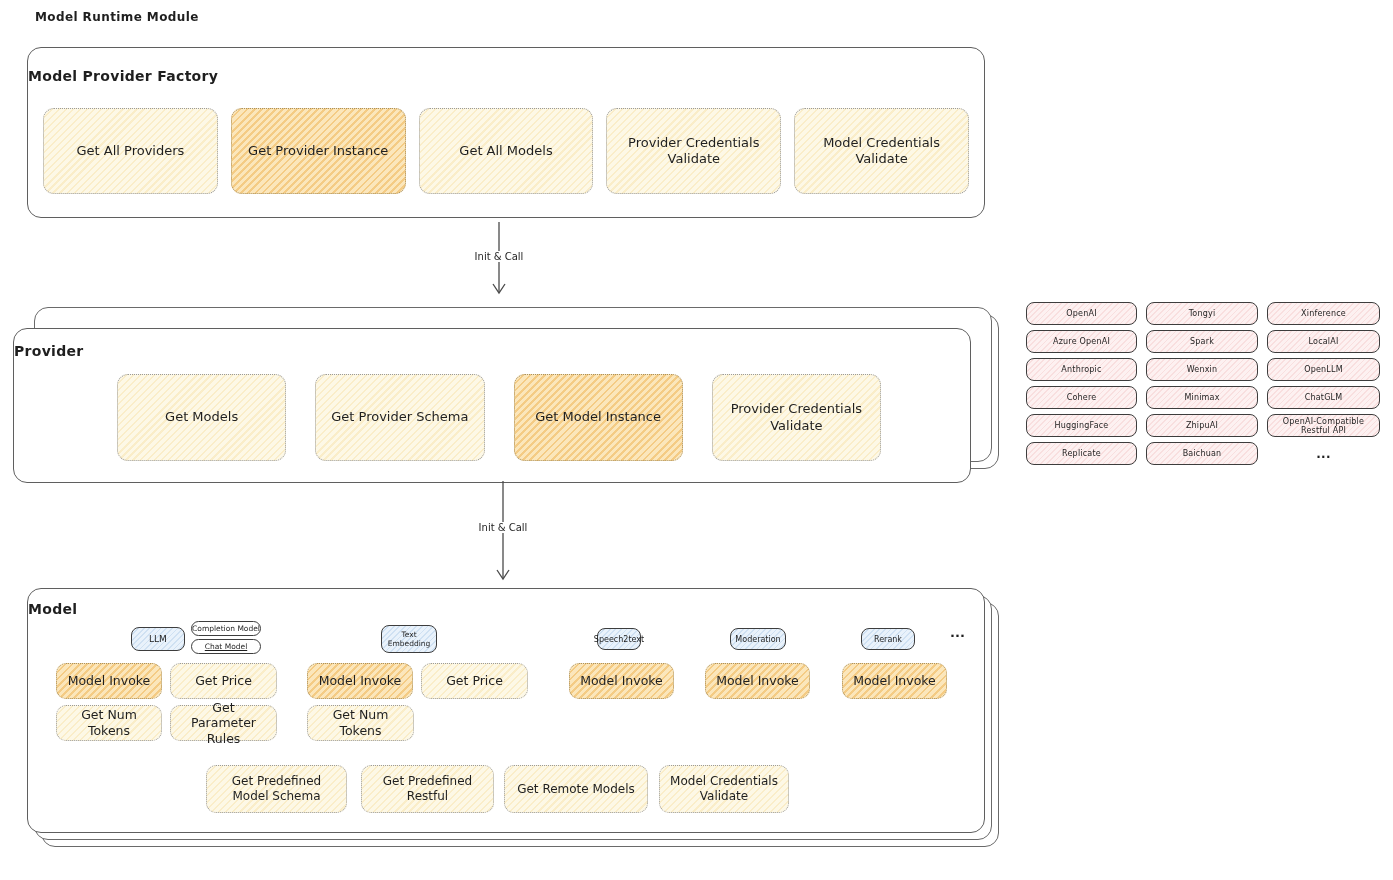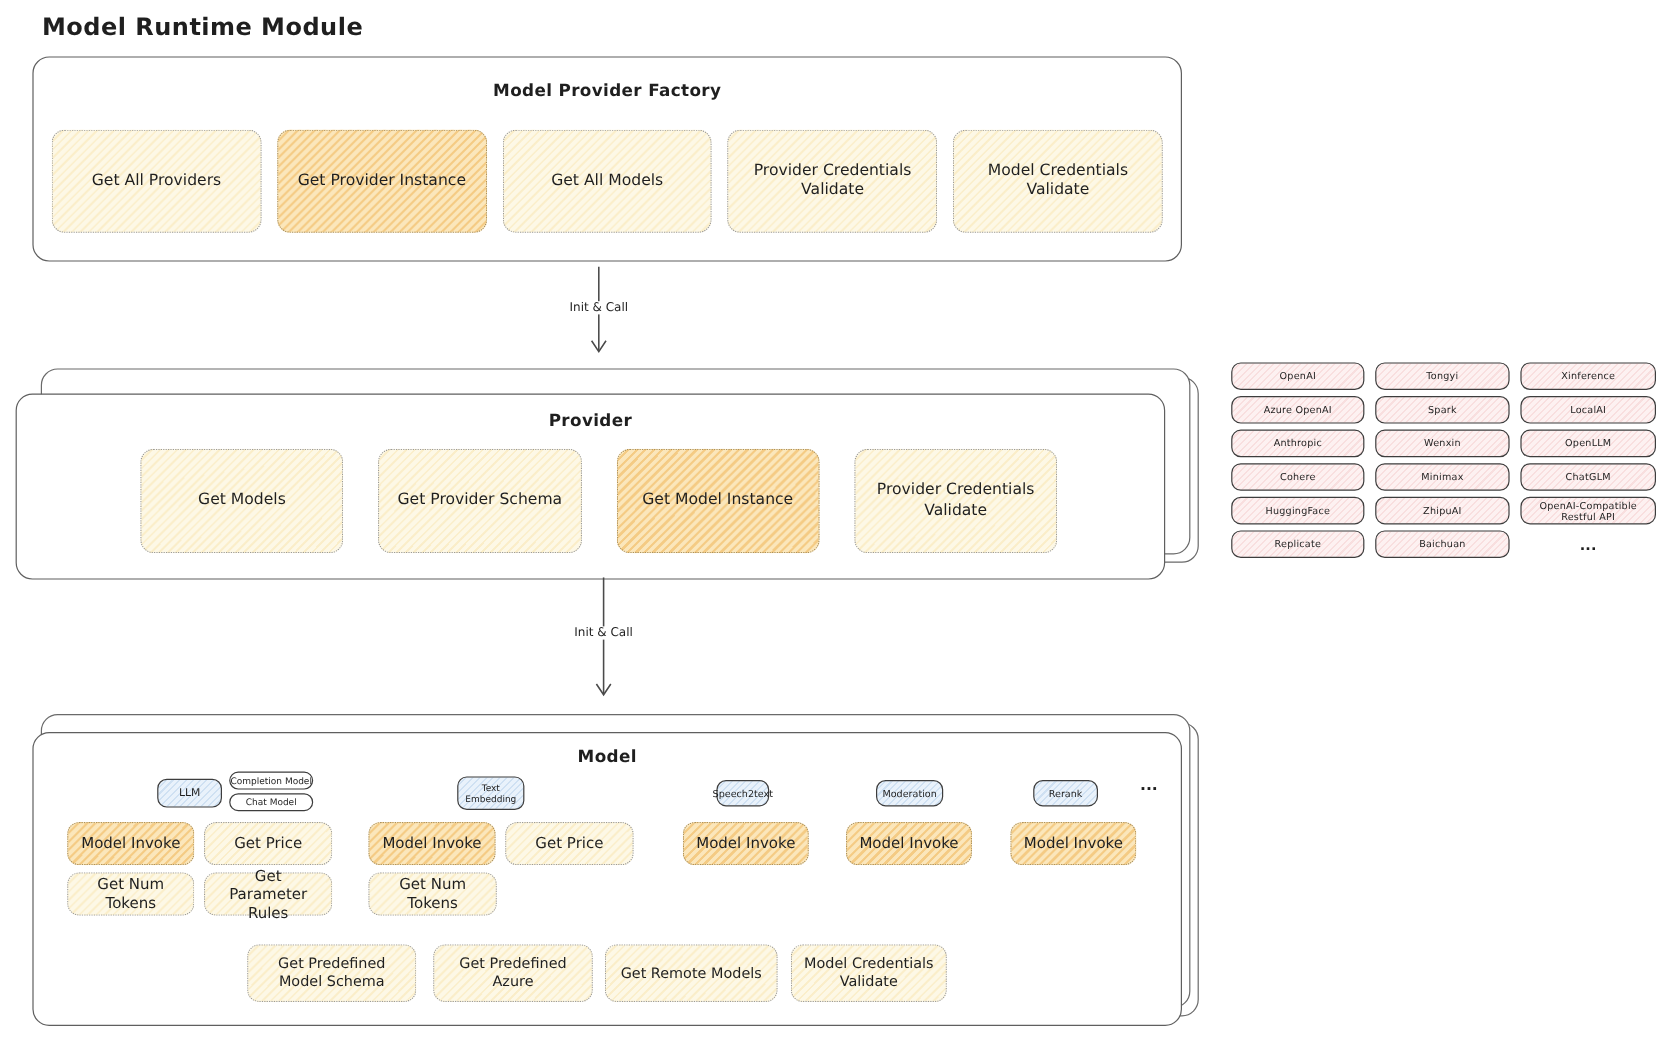--- a/index.html
+++ b/index.html
@@ -4,33 +4,33 @@
 <style>
   * { margin:0; padding:0; box-sizing:border-box; }
   html,body { background:#fff; }
   .canvas {
     position:relative; width:1393px; height:880px;
     font-family:"DejaVu Sans", sans-serif; color:#1f1f1f; background:#fff;
     overflow:hidden;
   }
   .page-title {
     position:absolute; left:35px; top:10px;
-    font-size:20px; font-weight:700; letter-spacing:.4px;
+    font-size:12px; font-weight:700; letter-spacing:.4px;
   }
   
   .panel {
     position:absolute; background:#fff;
     border:1.5px solid #5f5f5f; border-radius:14px;
   }
   .stack-layer {
     position:absolute; background:#fff;
     border:1.4px solid #6a6a6a; border-radius:14px;
   }
   .panel-title {
-    position:absolute; left:0; right:0; text-align:center;
+    position:absolute; left:0; right:0; text-align:left;
     font-size:14px; font-weight:600; letter-spacing:.3px;
   }
   
   .box {
     display:flex; align-items:center; justify-content:center; text-align:center;
     border-radius:11px; line-height:1.25; padding:4px 8px;
   }
   .hatch-yellow {
     background-color:#fdf8e6;
     background-image:repeating-linear-gradient(135deg, rgba(241,196,83,.20) 0 1.6px, transparent 1.6px 5px);
@@ -80,26 +80,26 @@
     position:absolute; left:1026px; top:302px;
     display:grid; grid-template-columns:111px 112px 113px;
     column-gap:9px; row-gap:5px;
   }
   .pgrid .cell {
     height:23px; display:flex; align-items:center; justify-content:center;
     font-size:8px; letter-spacing:.2px; text-align:center;
   }
   .pgrid .cell-ellipsis { border:none; background:none; font-size:12px; font-weight:600; }
   
-  .model-main { left:27px; top:588px; width:958px; height:245px;margin-top:22px; }
+  .model-main { left:27px; top:588px; width:958px; height:245px; }
   .model-main .panel-title { top:12px; }
   .tab { position:absolute; display:flex; align-items:center; justify-content:center; text-align:center; }
   .tab-llm         { left:103px; top:38px; width:54px;  height:24px; font-size:9px; }
   .tab-completion  { left:163px; top:32px; width:70px;  height:15px; font-size:7.5px; }
-  .tab-chat        { left:163px; top:50px; width:70px;  height:15px; font-size:7.5px; }
+  .tab-chat        { left:163px; top:50px; width:70px;  height:15px; font-size:7.5px;text-decoration:underline; }
   .tab-embedding   { left:353px; top:36px; width:56px;  height:28px; font-size:7.5px; line-height:1.2; }
   .tab-speech      { left:569px; top:39px; width:44px;  height:22px; font-size:8px; }
   .tab-moderation  { left:702px; top:39px; width:56px;  height:22px; font-size:8px; }
   .tab-rerank      { left:833px; top:39px; width:54px;  height:22px; font-size:8px; }
   .tabs-ellipsis   { position:absolute; left:922px; top:36px; font-size:13px; font-weight:600; }
   .fn { position:absolute; height:36px; font-size:12.5px; border-radius:10px; }
   .fn-r1 { top:74px; }
   .fn-r2 { top:116px; }
   .mi1 { left:28px;  width:106px; }  .gp1 { left:142px; width:107px; }
   .mi2 { left:279px; width:106px; }  .gp2 { left:393px; width:107px; }
@@ -206,18 +206,18 @@
     <div class="box fn fn-r1 gp2 hatch-yellow">Get Price</div>
     <div class="box fn fn-r1 mi3 hatch-orange">Model Invoke</div>
     <div class="box fn fn-r1 mi4 hatch-orange">Model Invoke</div>
     <div class="box fn fn-r1 mi5 hatch-orange">Model Invoke</div>
 
     <div class="box fn fn-r2 gnt1 hatch-yellow">Get Num Tokens</div>
     <div class="box fn fn-r2 gpr hatch-yellow">Get Parameter Rules</div>
     <div class="box fn fn-r2 gnt2 hatch-yellow">Get Num Tokens</div>
 
     <div class="box common cm1 hatch-yellow">Get Predefined Model Schema</div>
-    <div class="box common cm2 hatch-yellow">Get Predefined Azure</div>
+    <div class="box common cm2 hatch-yellow">Get Predefined Restful</div>
     <div class="box common cm3 hatch-yellow">Get Remote Models</div>
     <div class="box common cm4 hatch-yellow">Model Credentials Validate</div>
   </div>
 
 </div>
 
 </body></html>

